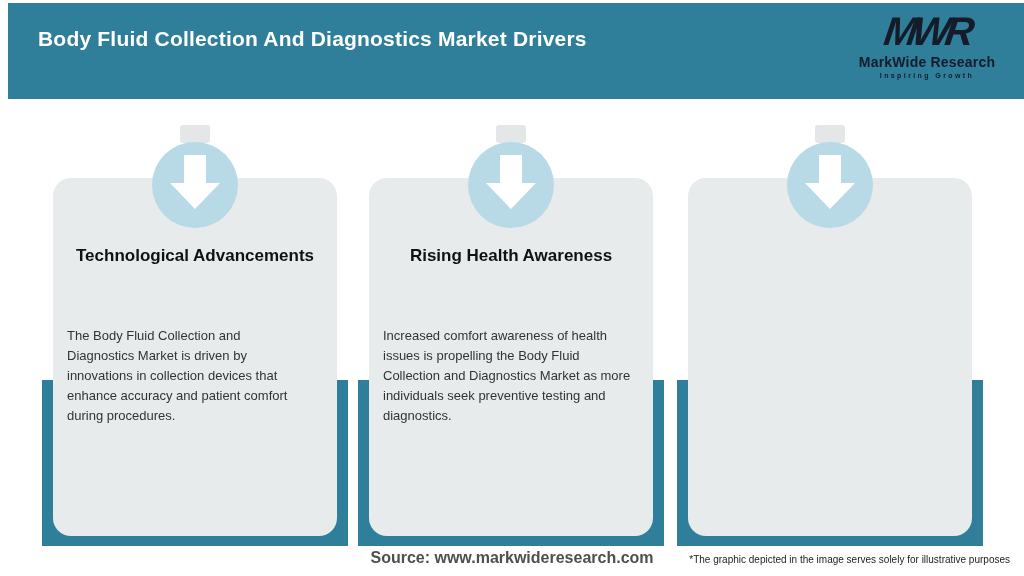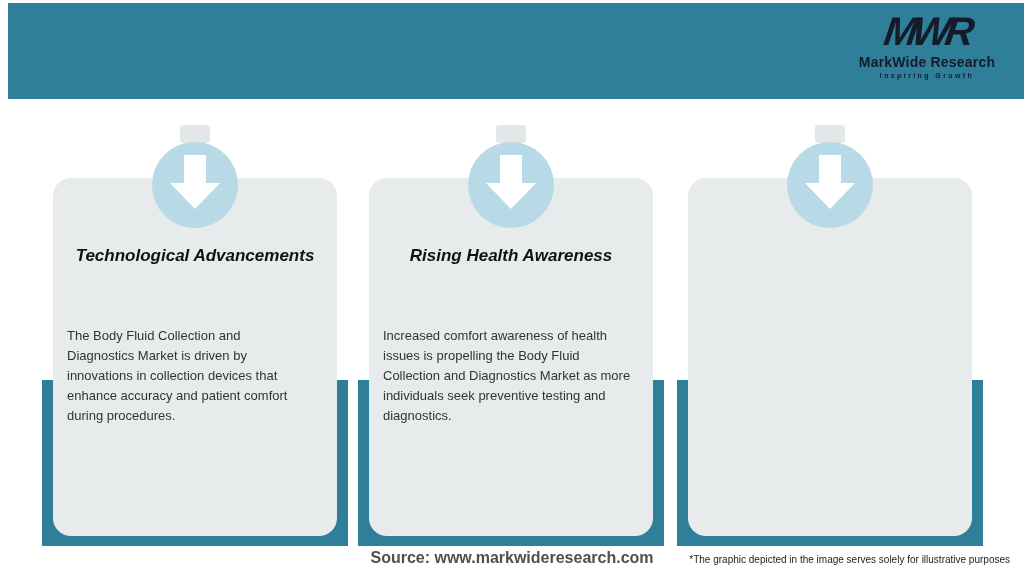--- a/index.html
+++ b/index.html
@@ -44,21 +44,21 @@
     position:absolute;left:50%;top:0;margin-left:-15px;width:30px;height:18px;
     background:#e3e7e8;border-radius:3px;z-index:1;
   }
   .circle{
     position:absolute;left:50%;top:17px;margin-left:-43px;width:86px;height:86px;
     border-radius:50%;background:#b8d9e6;z-index:2;
     display:flex;align-items:center;justify-content:center;
   }
   .card-title{
     position:absolute;left:0;top:68px;width:100%;
-    text-align:center;font-size:17px;font-weight:bold;color:#111111;font-style:italic;
+    text-align:center;font-size:17px;font-weight:bold;color:#111111;
   }
   .card-body{
     position:absolute;left:0;top:148px;width:258px;
     padding:0 12px 0 14px;
     font-size:13px;line-height:1.54;color:#333333;
     white-space:pre-line;
   }
   
   .source-line{
     position:absolute;left:0;top:549px;width:1024px;text-align:center;
@@ -66,20 +66,21 @@
   }
   .disclaimer{
     position:absolute;right:14px;top:554px;
     font-size:10px;color:#1c1c1c;
   }
 </style>
 </head>
 <body>
 
 <div class="header-band">
+  <div class="header-title">Body Fluid Collection And Diagnostics Market Drivers</div>
   <div class="logo">
     <span class="logo-mark">MWR</span>
     <span class="logo-name">MarkWide Research</span>
     <span class="logo-tagline">Inspiring Growth</span>
   </div>
 </div>
 
 <div class="group group-1">
   <div class="backdrop"></div>
   <div class="tab"></div>

